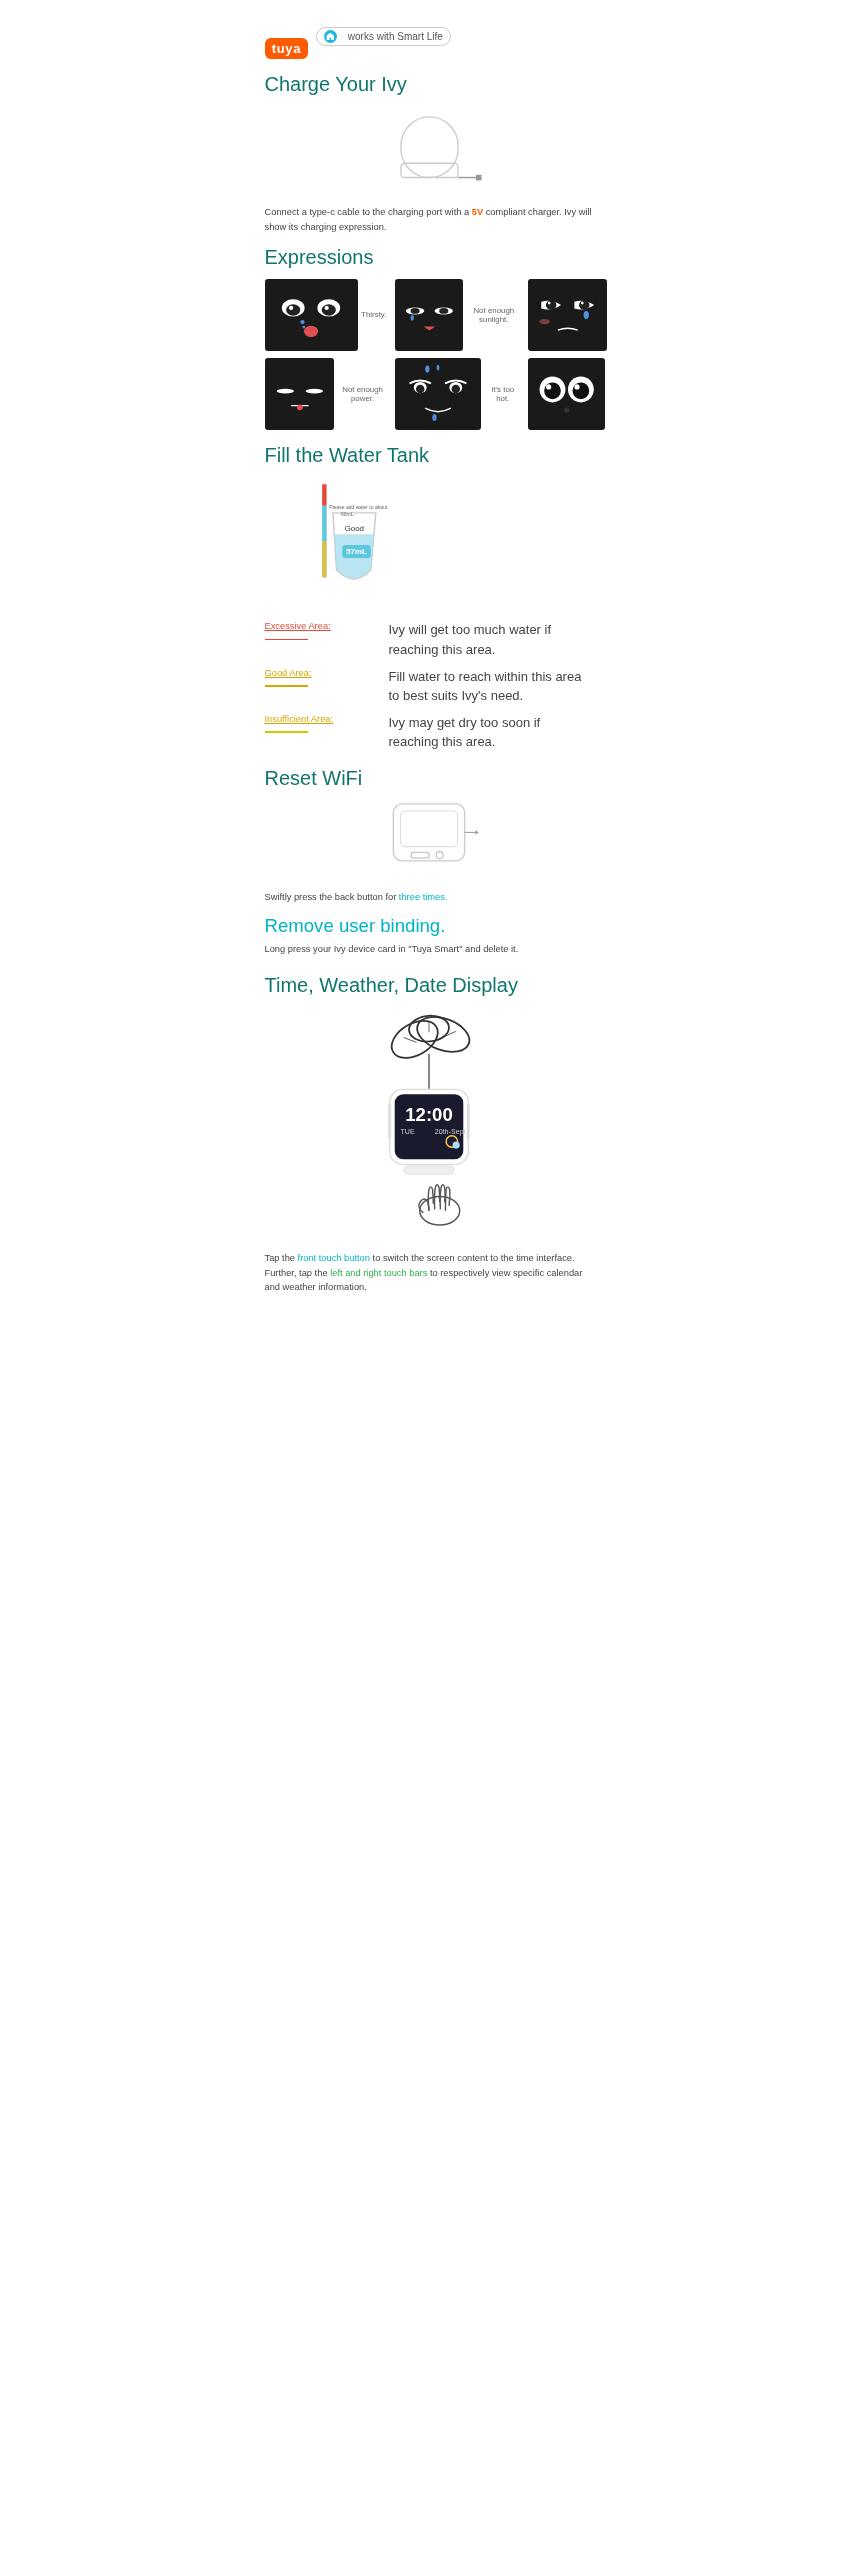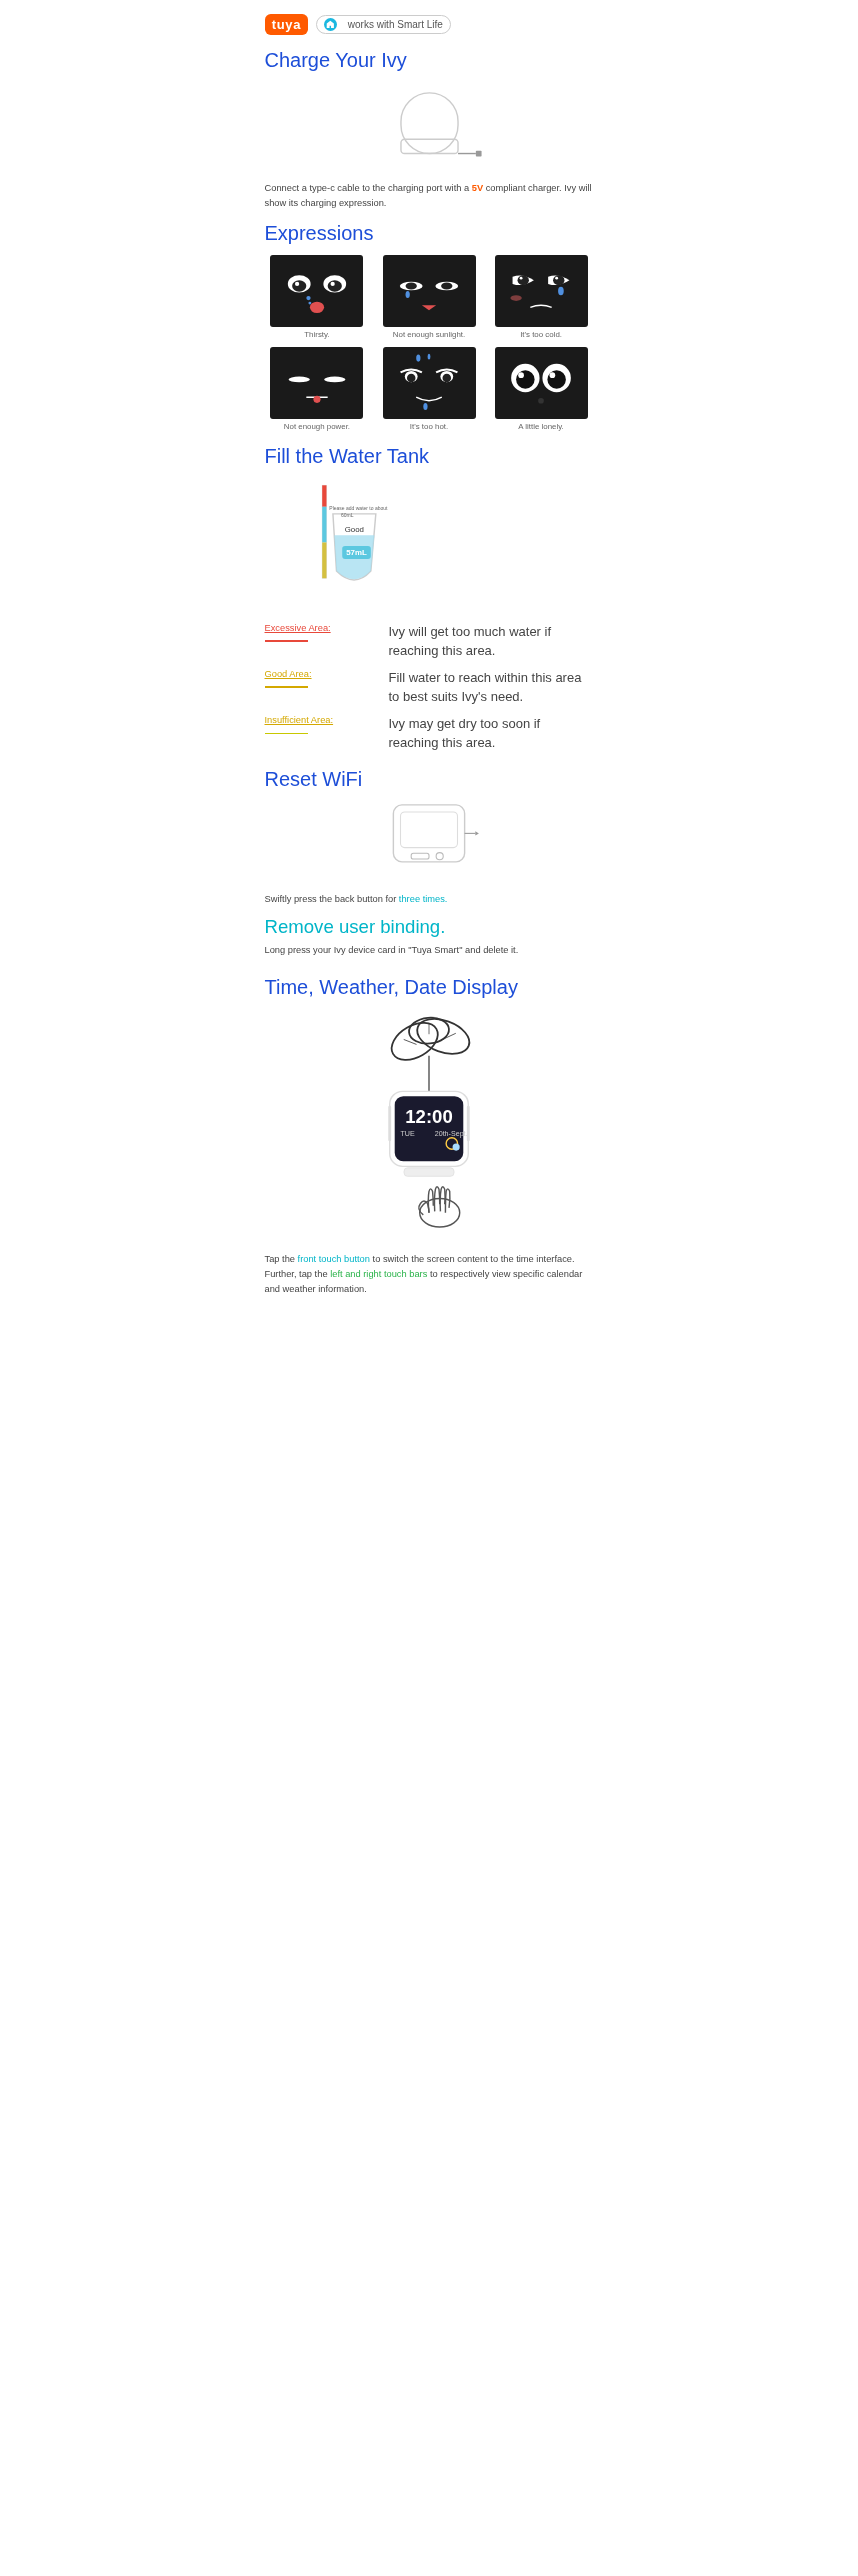--- a/index.html
+++ b/index.html
@@ -18,20 +18,21 @@
       align-items: center;
       gap: 7.2px;
       margin-bottom: 13px;
     }
     .tuya-logo {
       background: #ff5a00;
       border-radius: 5.7px;
       padding: 2.9px 7.2px;
       display: flex;
       align-items: center;
+      margin-top: 24px;
     }
     .tuya-logo-text {
       color: white;
       font-weight: bold;
       font-size: 13px;
       letter-spacing: 0.7px;
     }
     .smartlife-badge {
       border: 1.1px solid #ccc;
       border-radius: 14.3px;
@@ -49,21 +50,21 @@
       border-radius: 50%;
       display: flex;
       align-items: center;
       justify-content: center;
       color: white;
       font-size: 7.2px;
     }
 
     
     .section-title {
-      color: #1d4ed8;
+      color: #0f766e;
       font-size: 20px;
       font-weight: 300;
       margin-bottom: 10px;
       margin-top: 7.2px;
       line-height: 1.2;
     }
 
     
     .body-text {
       font-size: 9.3px;
@@ -91,21 +92,21 @@
 
     
     .expressions-grid {
       display: grid;
       grid-template-columns: repeat(3, 1fr);
       gap: 7.2px;
       margin-bottom: 13px;
     }
     .expression-item {
       display: flex;
-      flex-direction: column;
+      flex-direction: row;
       align-items: center;
       gap: 3.6px;
     }
     .expression-face {
       width: 93px;
       height: 72px;
       background: #1a1a1a;
       border-radius: 2.9px;
       display: flex;
       align-items: center;

